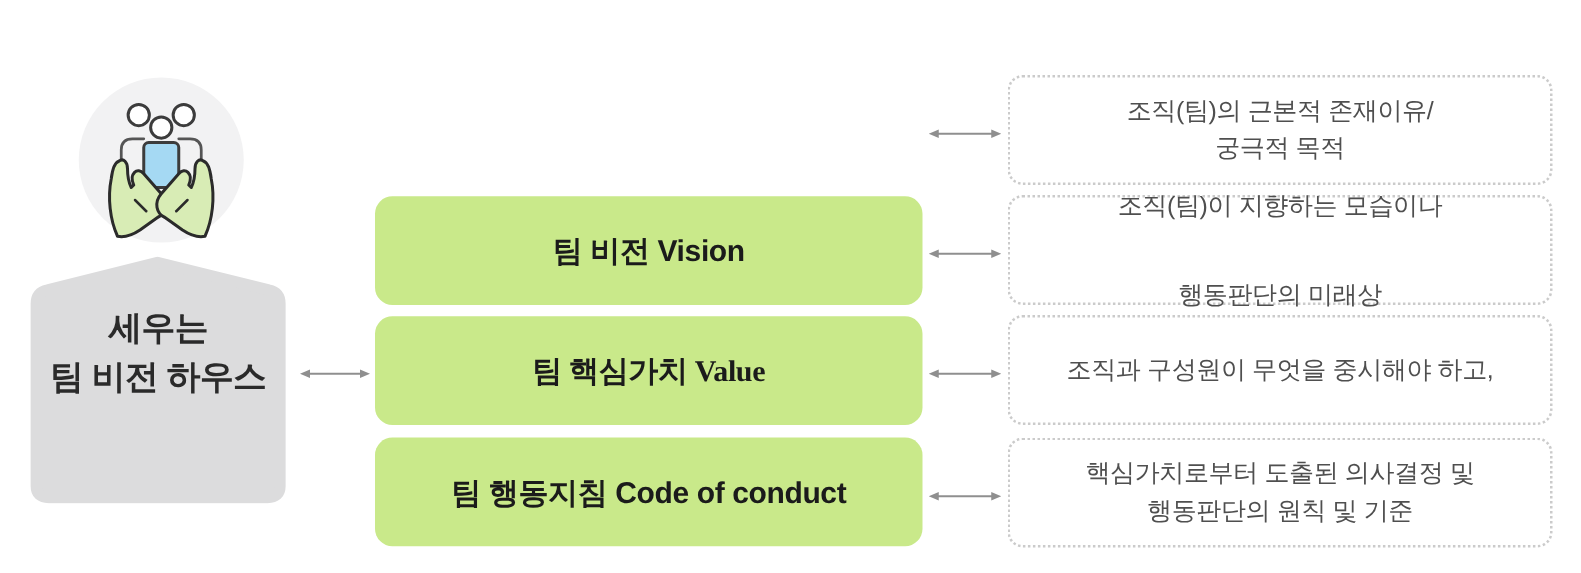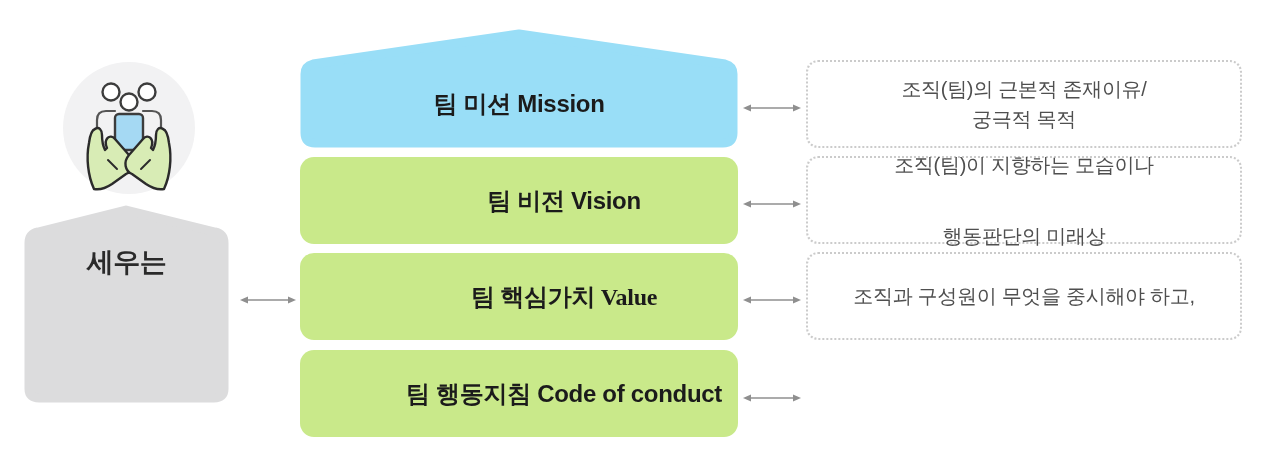--- a/index.html
+++ b/index.html
@@ -75,21 +75,21 @@
     color: #1b1b1b;
     letter-spacing: -0.3px;
   }
   .level-box {
     position: absolute;
     left: 300px;
     width: 438px;
     height: 87px;
     border-radius: 14px;
   }
-  .level-box .level-label { width: 100%; height: 100%; padding-left: 45px; }
+  .level-box .level-label { width: 100%; height: 100%; }
   .level-vision  { top: 157px; }
   .level-value   { top: 253px; }
   .level-conduct { top: 350px; }
 
   
   .desc-box {
     position: absolute;
     left: 806px;
     width: 436px;
     height: 88px;
@@ -148,37 +148,32 @@
       <path d="M87,98 L78,107" fill="none" stroke="#2b2b2b" stroke-width="2" stroke-linecap="round"></path>
     </svg>
   </div>
 
   <div class="house-left">
     <svg width="213" height="198" viewBox="0 0 213 198">
       <path d="M106,5 L195,27 Q204,29 204,38 L204,184 Q204,193 194,193 L19,193 Q9,193 9,184 L9,38 Q9,29 18,27 Z" stroke-linejoin="round" stroke-width="9" fill="#dcdcdd" stroke="#dcdcdd"></path>
     </svg>
     <div class="house-label">
       <div>세우는</div>
+      <div>팀 비전 하우스</div>
     </div>
   </div>
 
   <div class="arrow arrow-house">
     <svg width="56" height="10" viewBox="0 0 56 10">
       <line x1="6" y1="5" x2="50" y2="5" stroke-width="1.6" stroke="#8f8f8f"></line>
       <polygon points="0,5 8,1.6 8,8.4" fill="#8f8f8f"></polygon>
       <polygon points="56,5 48,1.6 48,8.4" fill="#8f8f8f"></polygon>
     </svg>
   </div>
 
-  <div class="row-mission">
-    <svg width="438" height="120" viewBox="0 0 438 120">
-      <path d="M219,6 L425,36 Q433,38 433,46 L433,105 Q433,115 423,115 L15,115 Q5,115 5,105 L5,46 Q5,38 13,36 Z" stroke-linejoin="round" stroke-width="9" fill="#99def7" stroke="#99def7"></path>
-    </svg>
-    <div class="level-label">팀 미션 Mission</div>
-  </div>
 
   <div class="level-box level-vision" style="background-color: rgb(201, 233, 138);">
     <div class="level-label">팀 비전 Vision</div>
   </div>
   <div class="level-box level-value" style="background-color: rgb(201, 233, 138); font-family: Liberation Serif, serif;">
     <div class="level-label">팀 핵심가치 Value</div>
   </div>
   <div class="level-box level-conduct" style="background-color: rgb(201, 233, 138); text-align: center;">
     <div class="level-label">팀 행동지침 Code of conduct</div>
   </div>
@@ -216,14 +211,18 @@
     <div>조직(팀)의 근본적 존재이유/</div>
     <div>궁극적 목적</div>
   </div>
   <div class="desc-box desc-2">
     <div>조직(팀)이 지향하는 모습이나</div>
     <div>행동판단의 미래상</div>
   </div>
   <div class="desc-box desc-3">
     <div>조직과 구성원이 무엇을 중시해야 하고,</div>
   </div>
+  <div class="desc-box desc-4">
+    <div>핵심가치로부터 도출된 의사결정 및</div>
+    <div>행동판단의 원칙 및 기준</div>
+  </div>
 
 </div>
 
 </body></html>

